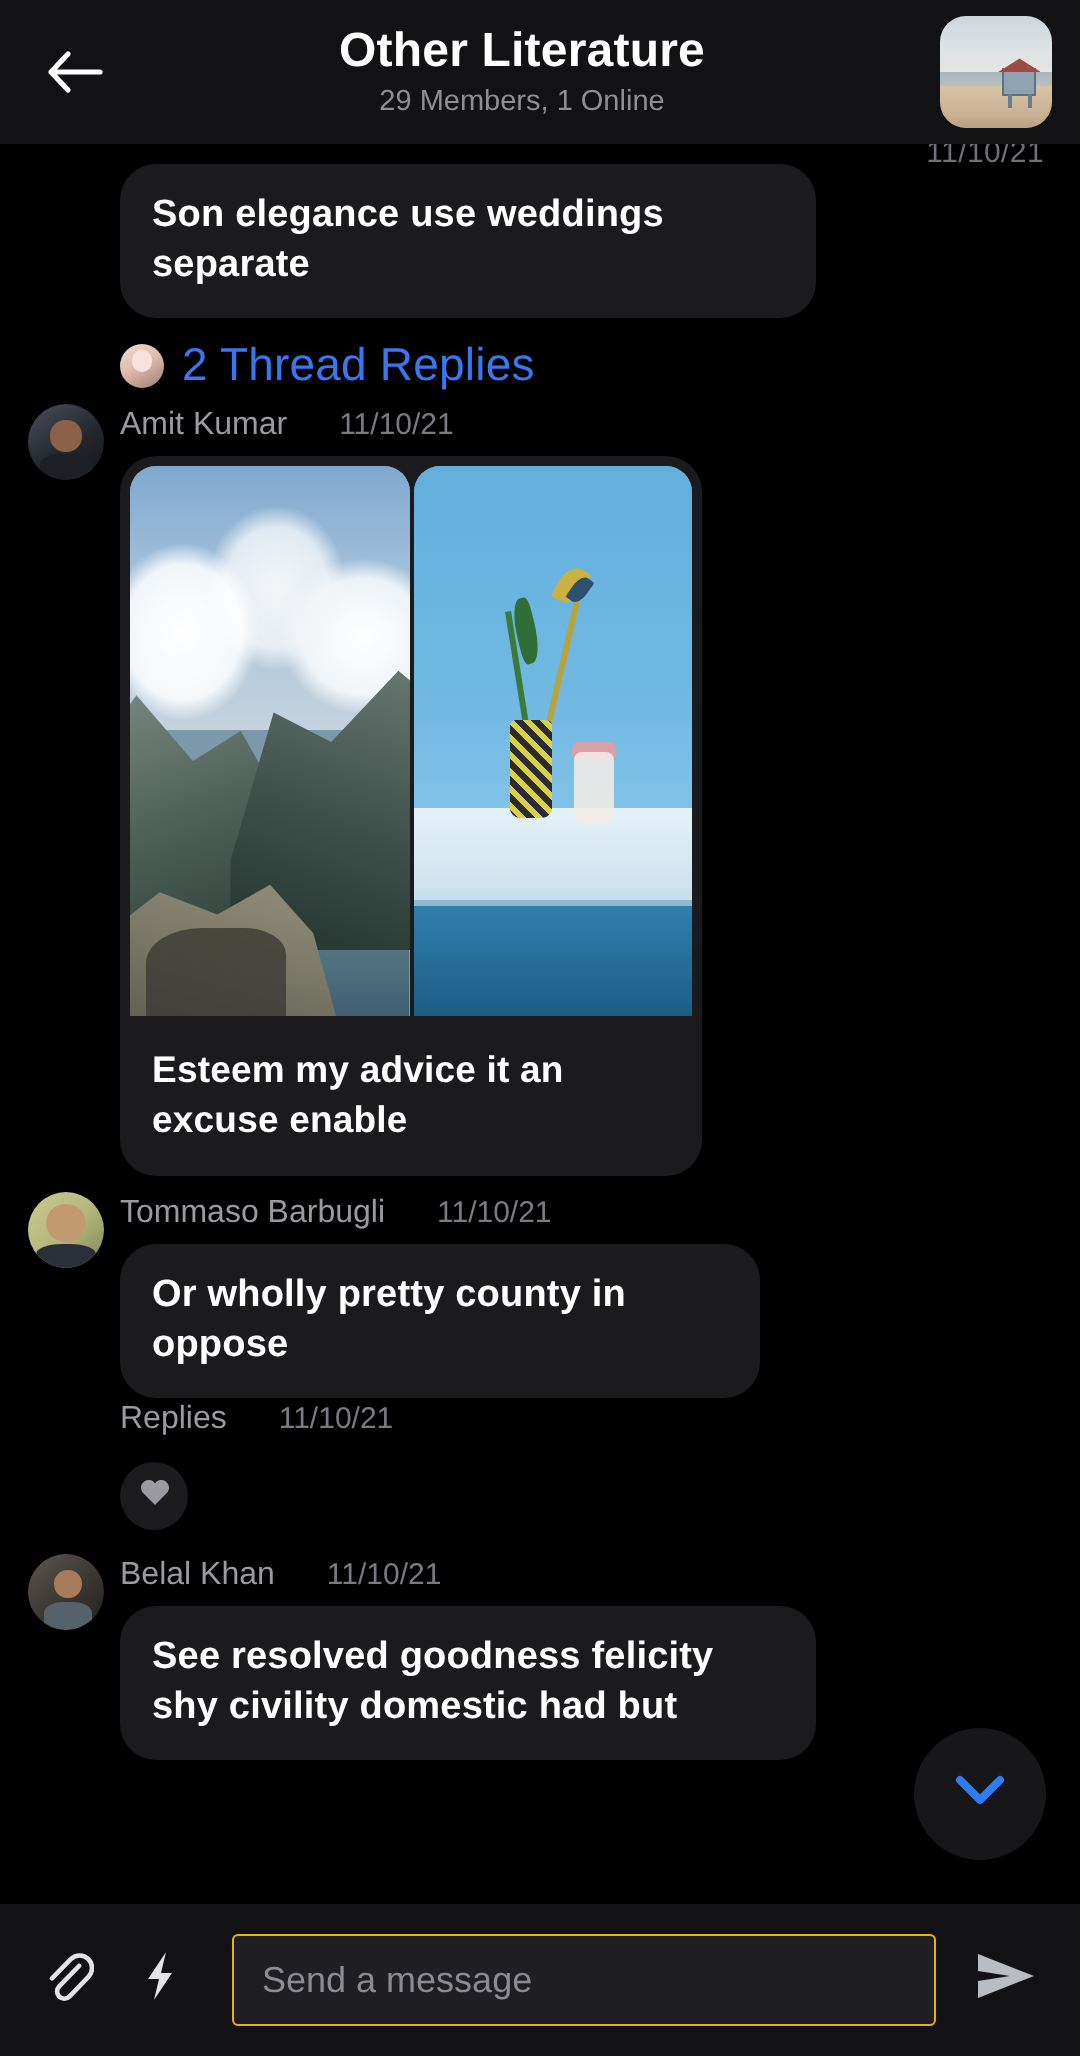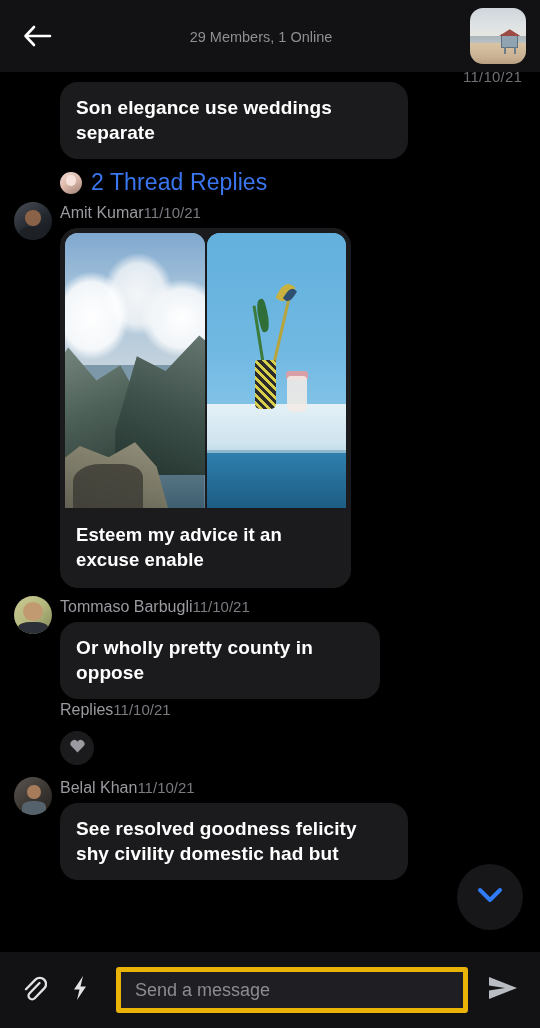--- a/index.html
+++ b/index.html
@@ -175,21 +175,21 @@
   .av-belal::after {
     content: ""; position: absolute; left: 20%; bottom: 0; width: 64%; height: 36%;
     border-radius: 40% 40% 0 0; background: #55616b;
   }
 
   .msg-body { flex: 1 1 auto; min-width: 0; }
 
   .meta {
     display: flex;
     align-items: baseline;
-    gap: 0;
+    gap: 26px;
     padding: 2px 0 6px 0;
     text-decoration: underline;
   }
   .meta-name { color: #9a9aa0; font-size: 16px; }
   .meta-time { color: #7a7a80; font-size: 15px; }
 
   .bubble {
     display: inline-block;
     max-width: 348px;
     background: #1b1b1d;
@@ -387,21 +387,21 @@
   }
   .comp-icon {
     width: 40px; height: 44px;
     display: flex; align-items: center; justify-content: center;
     cursor: pointer; flex: 0 0 auto;
   }
   .comp-input {
     flex: 1 1 auto;
     height: 46px;
     background: #1f1f23;
-    border: 5px solid #eab308;
+    border: 1px solid #eab308;
     border-radius: 3px;
     color: #ffffff;
     font-family: "Liberation Sans", sans-serif;
     font-size: 18px;
     padding: 0 14px;
     outline: none;
     margin: 0 6px 0 10px;
   }
   .comp-input::placeholder { color: #8b8b91; }
   .send-btn {
@@ -418,20 +418,21 @@
   <div class="header">
     <div class="back-btn">
       <span>
         <svg width="30" height="24" viewBox="0 0 30 24">
           <path d="M12 3 L3.5 12 L12 21 M3.5 12 L28 12" stroke="#ffffff" stroke-width="2.6" fill="none" stroke-linecap="round" stroke-linejoin="round"></path>
         </svg>
       </span>
     </div>
 
     <div class="header-center">
+      <div class="header-title">Other Literature</div>
       <div class="header-sub">29 Members, 1 Online</div>
     </div>
 
     <div class="header-avatar">
       <div class="beach-sky"></div>
       <div class="beach-sea"></div>
       <div class="beach-sand"></div>
       <div class="tower-body"></div>
       <div class="tower-roof"></div>
       <div class="tower-legs"></div>

